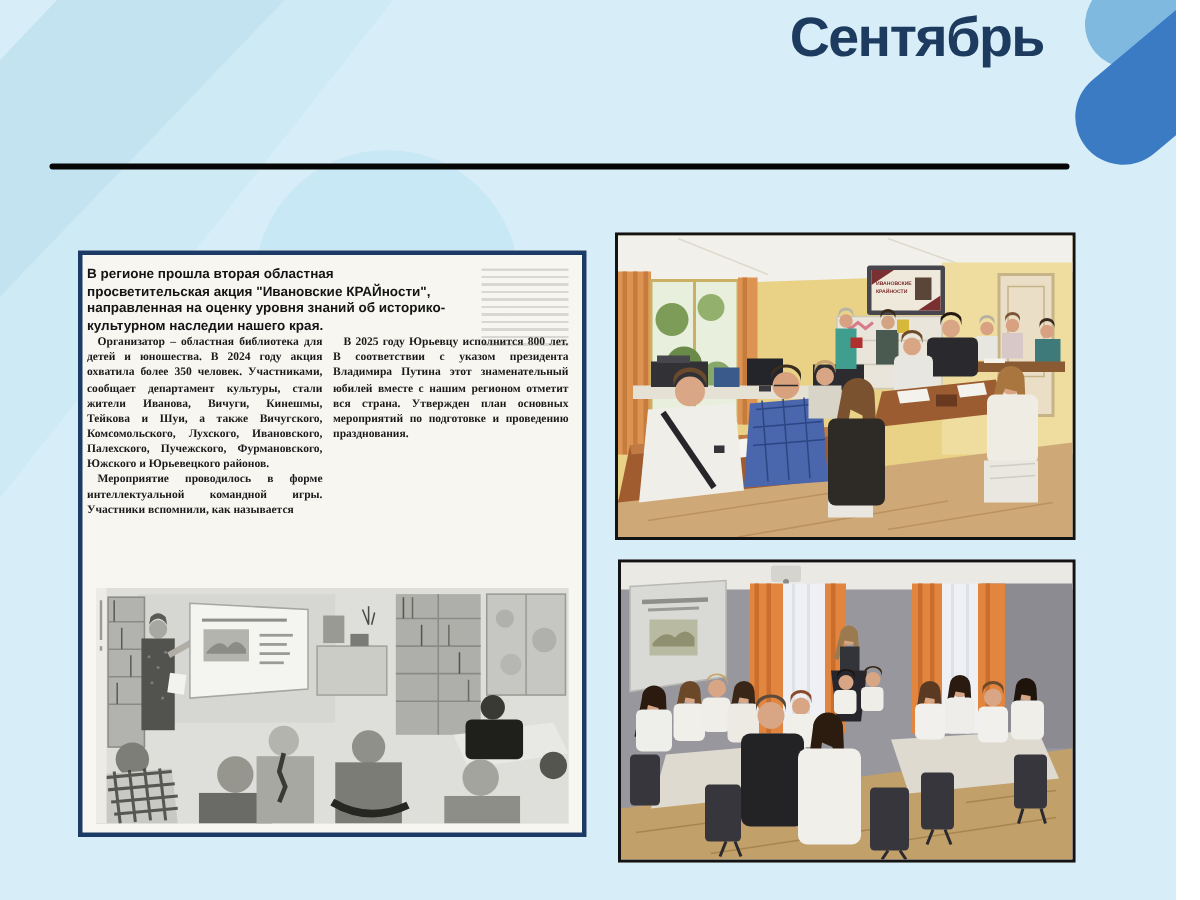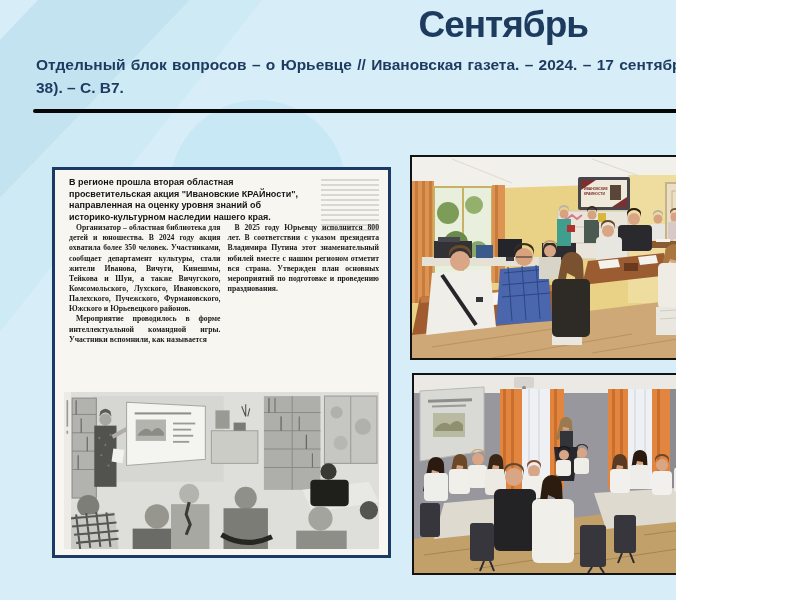--- a/index.html
+++ b/index.html
@@ -1,18 +1,18 @@
 <!DOCTYPE html>
 <html><head>
 <meta charset="utf-8">
 <style>
   html,body{margin:0;padding:0;}
   .slide{
     position:relative;
-    width:676px;height:600px;
+    width:784px;height:600px;
     background:#d7edf7;
     overflow:hidden;
     font-family:"Liberation Sans",sans-serif;
   }
   .decor{position:absolute;left:0;top:0;width:800px;height:600px;}
   .title{
     position:absolute;top:4px;right:88px;
     font-size:37px;font-weight:bold;letter-spacing:-1px;
     color:#1d3a5f;
   }
@@ -24,21 +24,21 @@
   .rule{
     position:absolute;left:33px;top:109px;width:680px;height:3.5px;
     background:#060606;border-radius:2px;
   }
   
   .clipping{
     position:absolute;left:52px;top:167px;width:339px;height:391px;
     box-sizing:border-box;
     background:#f7f6f1;
     border:3px solid #1c3a66;
-    padding:7px 9px 6px 14px;
+    padding:7px 9px 6px 3px;
   }
   .lede{
     width:77%;
     font-size:9px;font-weight:bold;line-height:1.28;color:#141414;
   }
   .ghost{
     position:absolute;top:9px;right:9px;width:58px;height:54px;
     opacity:.5;
     background:repeating-linear-gradient(180deg,
       rgba(110,110,110,.45) 0 1.6px, transparent 1.6px 5px);
@@ -76,21 +76,20 @@
 
   <svg class="decor" viewBox="0 0 800 600" aria-hidden="true">
     <polygon points="38,0 190,0 0,198 0,40" fill="#c3e3f1"></polygon>
     <polygon points="190,0 262,0 0,332 0,198" fill="#cdeaf5"></polygon>
     <circle cx="258" cy="188" r="88" fill="#c9e8f5"></circle>
     <rect x="728" y="0" width="190" height="58" rx="29" transform="rotate(-40 737 29)" fill="#7fb9e0"></rect>
     <rect x="722" y="60" width="210" height="64" rx="32" transform="rotate(-40 732 92)" fill="#3b7bc4"></rect>
   </svg>
 
   <div class="title">Сентябрь</div>
-  <div class="citation">Отдельный блок вопросов – о Юрьевце // Ивановская газета. – 2024. – 17 сентября (N 38). – С. В7.</div>
   <div class="rule"></div>
 
   <div class="clipping">
     <div class="lede">В регионе прошла вторая областная просветительская акция "Ивановские КРАЙности", направленная на оценку уровня знаний об историко-культурном наследии нашего края.</div>
     <div class="ghost"></div>
     <div class="cols">
       <div class="col">
         <p class="indent">Организатор – областная библиотека для детей и юношества. В 2024 году акция охватила более 350 человек. Участниками, сообщает департамент культуры, стали жители Иванова, Вичуги, Кинешмы, Тейкова и Шуи, а также Вичугского, Комсомольского, Лухского, Ивановского, Палехского, Пучежского, Фурмановского, Южского и Юрьевецкого районов.</p>
         <p class="indent">Мероприятие проводилось в форме интеллектуальной командной игры. Участники вспомнили, как называется</p>
       </div>

